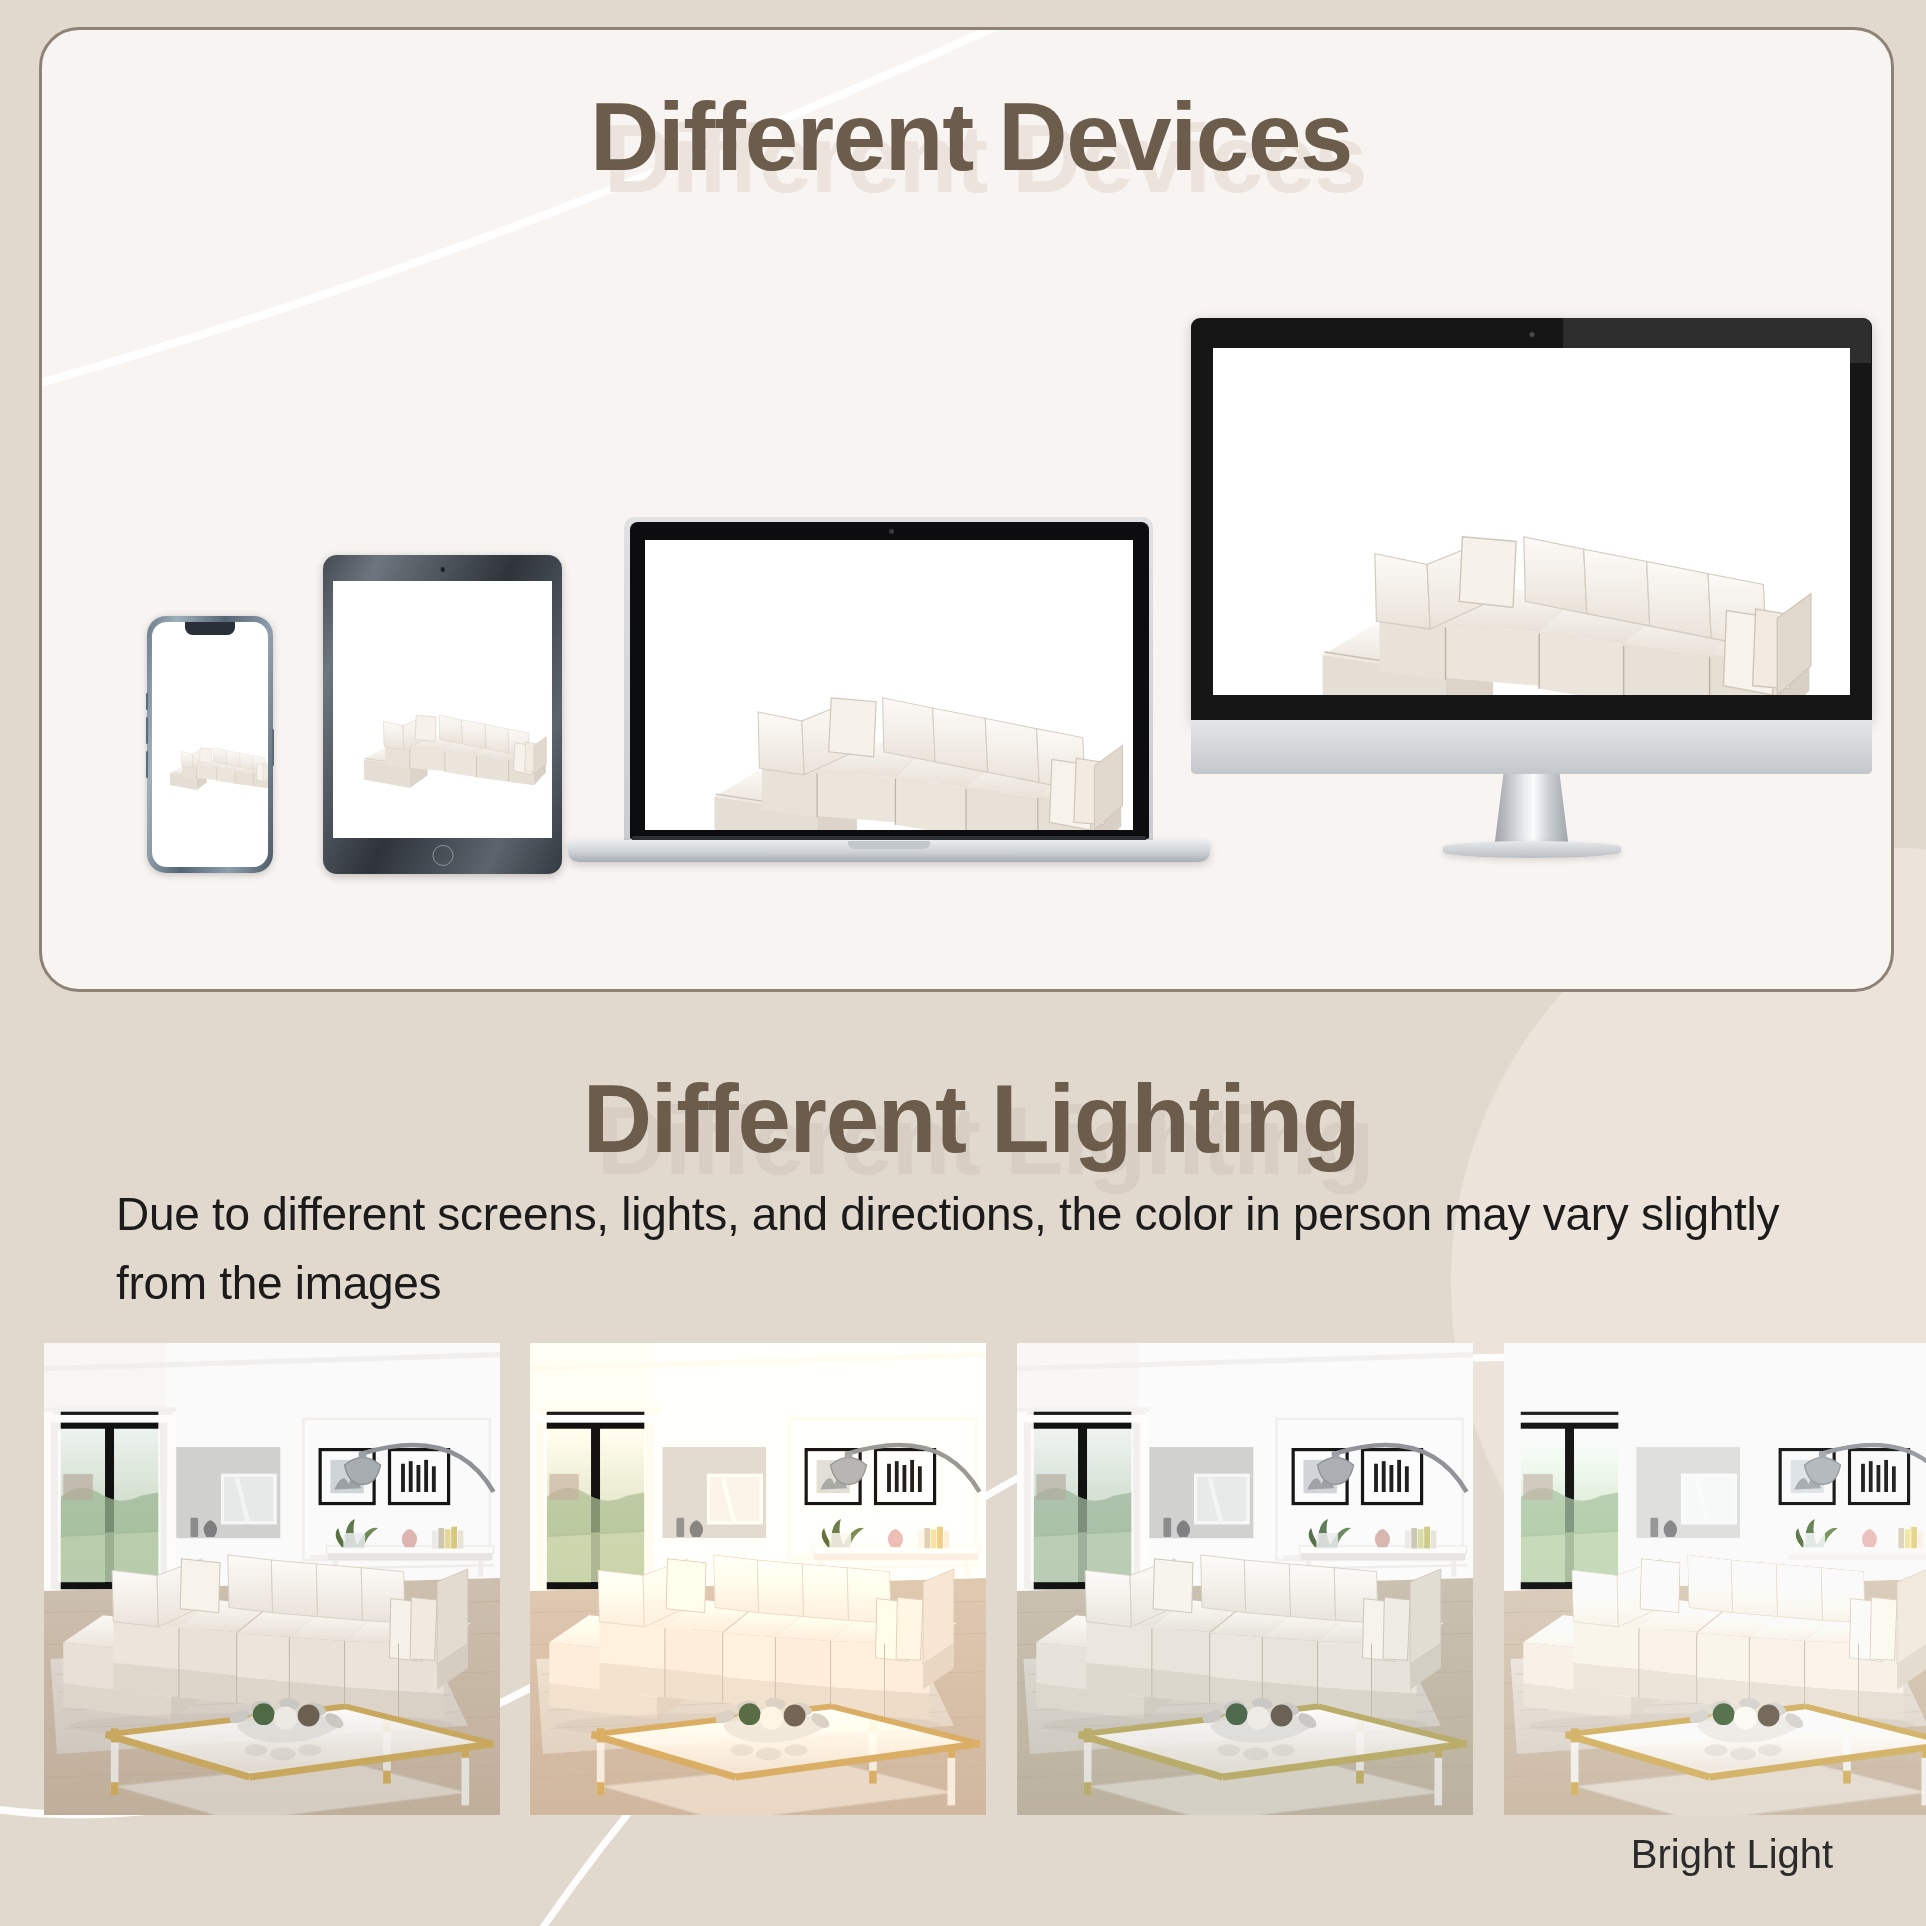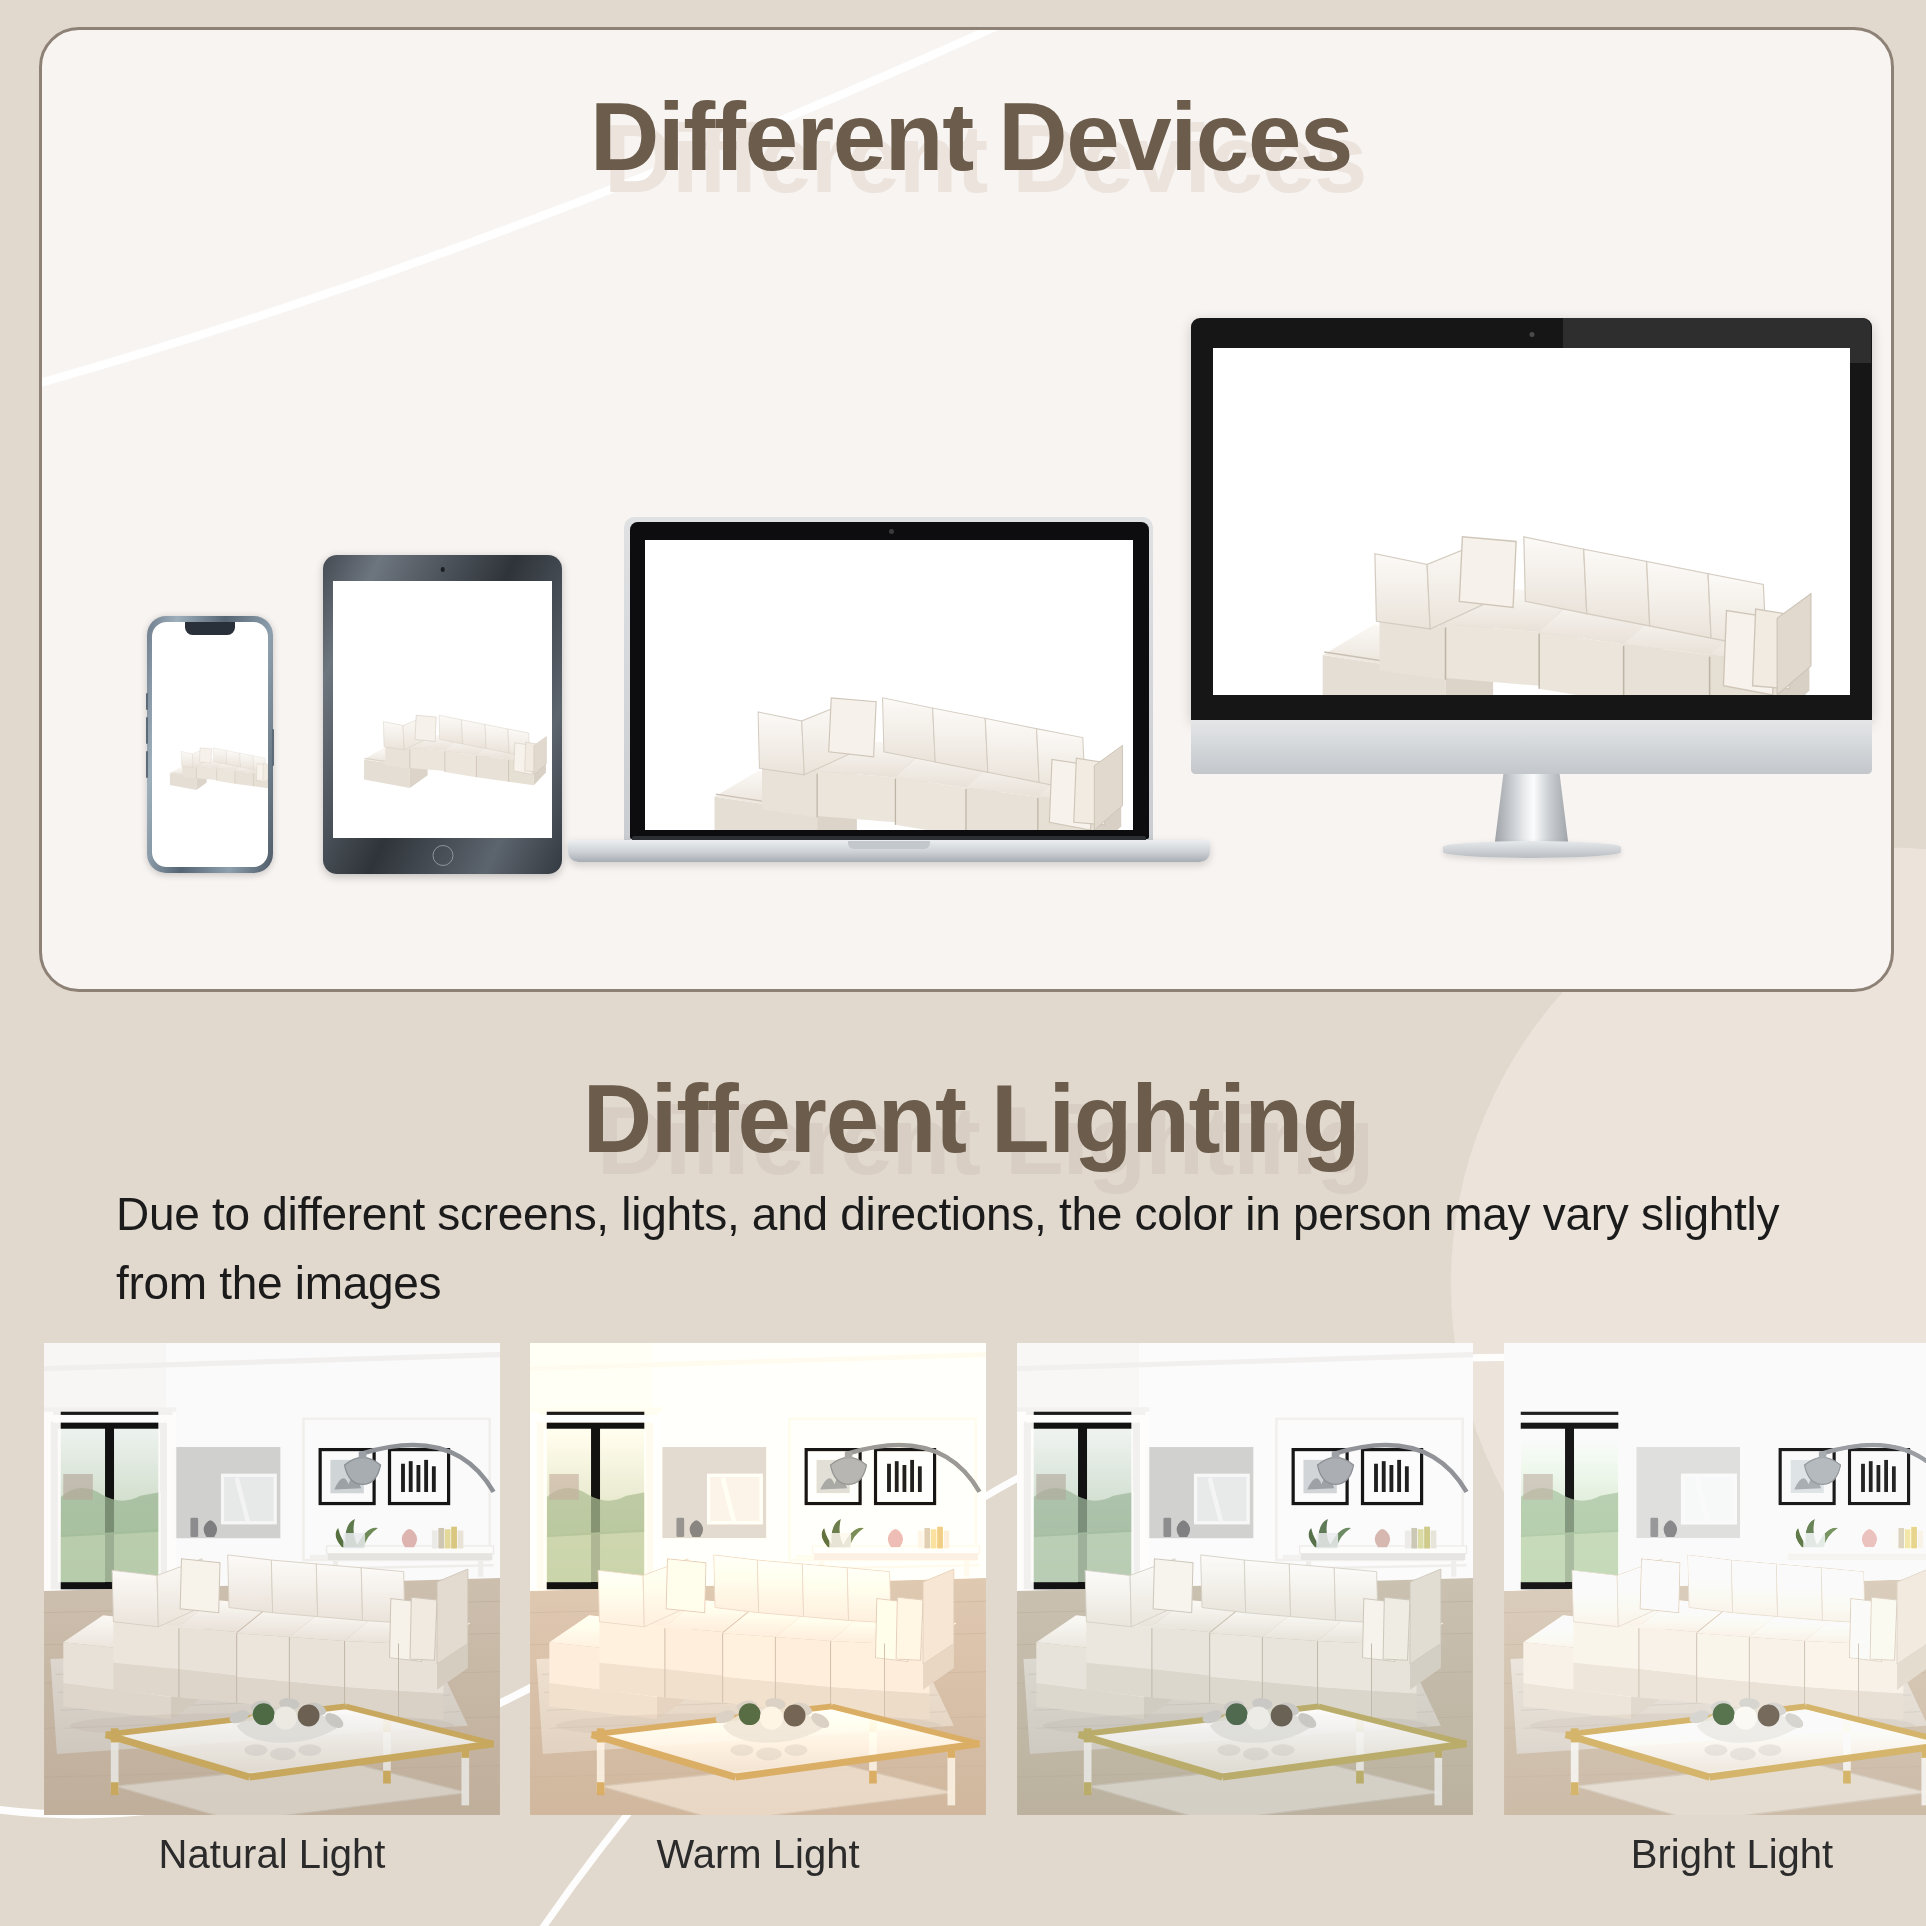--- a/index.html
+++ b/index.html
@@ -227,22 +227,20 @@
     <svg class="room" viewBox="0 0 710 735">
         <use href="#roomArt"></use>
       </svg>
   </div>
   <div class="panel filter-bright" id="panel3">
     <svg class="room" viewBox="0 0 710 735">
         <use href="#roomArt"></use>
       </svg>
   </div>
 
-  <div class="panel-label" id="label0">Natural Light</div>
-  <div class="panel-label" id="label1">Warm Light</div>
   <div class="panel-label" id="label3">Bright Light</div>
 
 </div>
 
 <svg width="0" height="0" style="position:absolute" aria-hidden="true">
   <defs>
     <linearGradient id="cushTop" x1="0" y1="0" x2="0" y2="1">
       <stop offset="0%" stop-color="#fbf8f4"></stop>
         <stop offset="100%" stop-color="#e8e1d8"></stop>
     </linearGradient>

